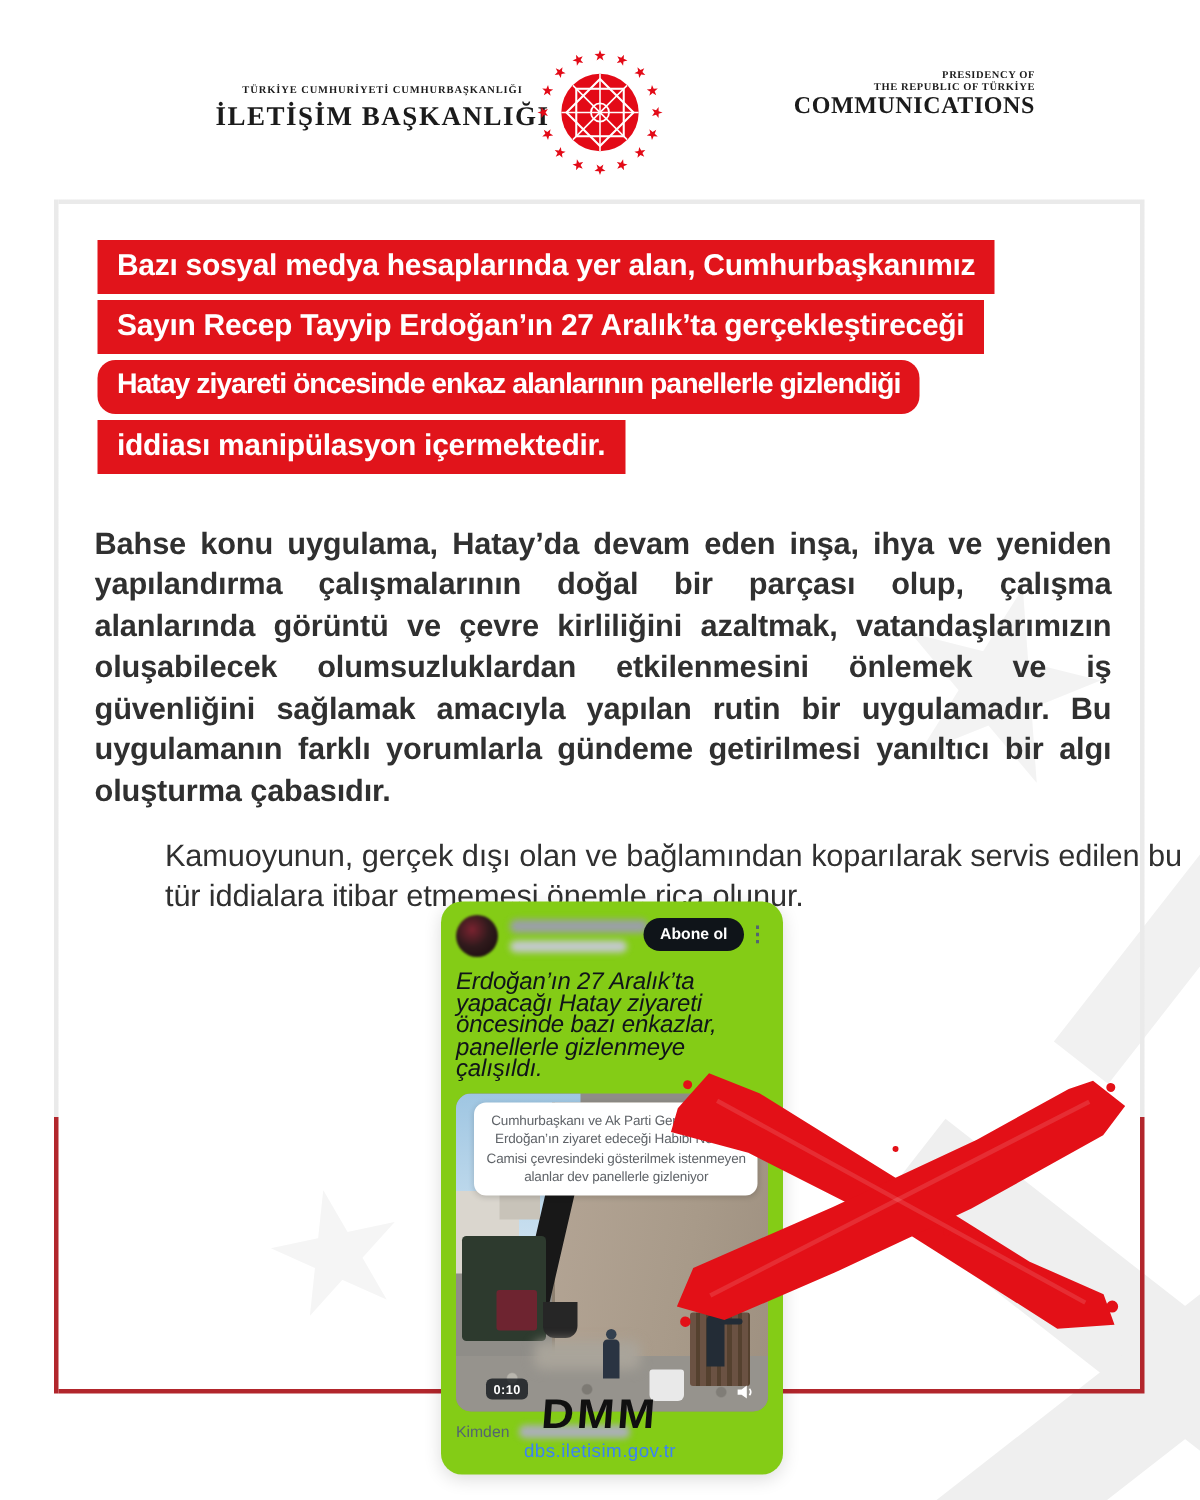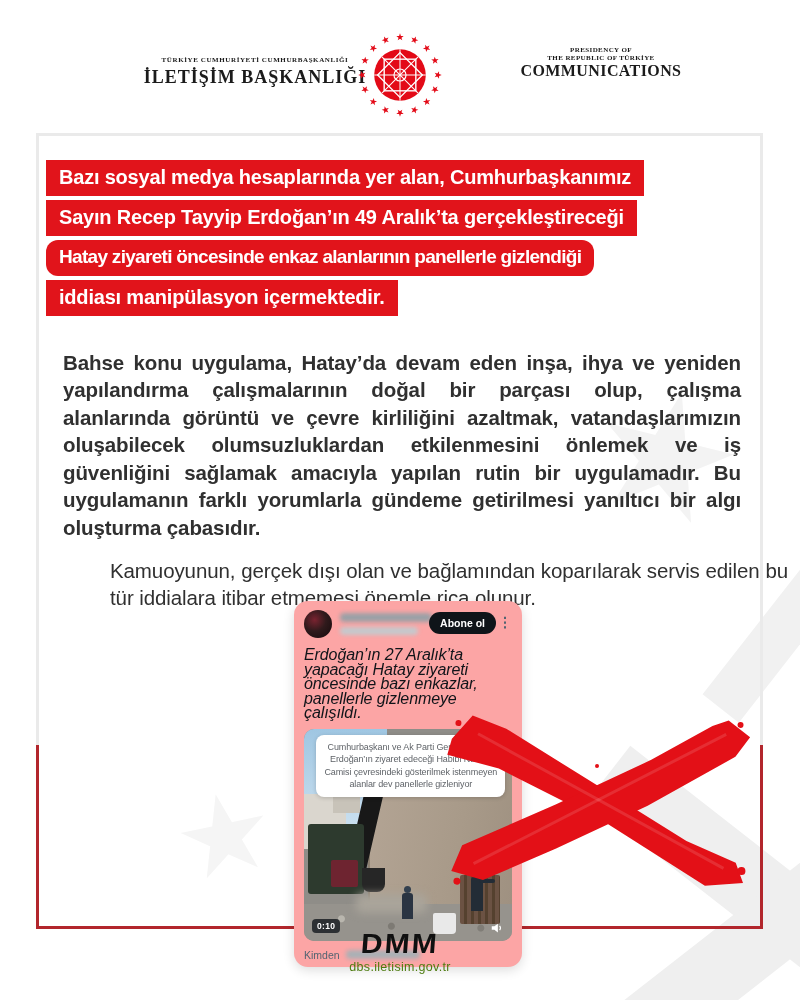--- a/index.html
+++ b/index.html
@@ -14,51 +14,51 @@
   .wm-band{position:absolute;z-index:1;background:#f1f1f1;pointer-events:none;}
   .wm-band-a{left:640px;top:520px;width:420px;height:46px;transform:rotate(-52deg);}
   .wm-band-b{left:560px;top:880px;width:460px;height:70px;transform:rotate(38deg);background:#efefef;}
   .wm-band-c{left:560px;top:880px;width:460px;height:70px;transform:rotate(-38deg);background:#efefef;}
 
   
   .hdr{position:absolute;top:36px;left:0;width:800px;height:90px;z-index:4;}
   .org-tr{position:absolute;left:130px;top:20px;width:250px;text-align:center;color:#1b1b1b;}
   .org-tr-small{font-family:"Liberation Serif", serif;font-size:7px;font-weight:bold;letter-spacing:.6px;}
   .org-tr-large{font-family:"Liberation Serif", serif;font-size:18px;font-weight:bold;letter-spacing:1px;margin-top:3px;}
-  .org-en{position:absolute;left:470px;top:10px;width:220px;color:#1b1b1b;text-align:center;margin-left:21px;}
+  .org-en{position:absolute;left:470px;top:10px;width:220px;color:#1b1b1b;text-align:right;}
   .org-en-small{font-family:"Liberation Serif", serif;font-size:7px;font-weight:bold;letter-spacing:.4px;line-height:8px;}
   .org-en-large{font-family:"Liberation Serif", serif;font-size:16px;font-weight:bold;letter-spacing:.4px;line-height:17px;margin-top:3px;}
   .emblem{position:absolute;left:357px;top:-4px;width:86px;height:86px;}
 
   
   .card{
     position:absolute;left:36px;top:133px;width:721px;height:790px;z-index:2;
     border:3px solid;
     border-image:linear-gradient(to bottom,#eaeaea 0%,#eaeaea 77%,#b2262c 77%,#b2262c 100%) 1;
     background:transparent;
   }
-  .claims{position:absolute;left:7px;top:24px;}
+  .claims{position:absolute;left:26px;top:24px;}
   .claim-line{
     display:table;background:#e1141b;color:#ffffff;font-weight:800;
     font-size:20px;line-height:22px;padding:6px 13px 8px 13px;margin-bottom:4px;
     letter-spacing:-0.2px;white-space:nowrap;
   }
   .claim-line.condensed{font-size:19px;letter-spacing:-0.7px;border-radius:12px;}
   .para{
     position:absolute;left:24px;width:678px;color:#303030;
     font-size:20.5px;line-height:27.5px;text-align:justify;letter-spacing:-0.1px;
   }
   .para1{top:192px;font-weight:bold;}
   .para2{top:400px;margin-left:47px;}
 
   
   .tweet{
     position:absolute;left:255px;top:465px;width:228px;z-index:3;
-    background:#fca5a5;border-radius:14px;box-shadow:0 3px 12px rgba(0,0,0,.14);
-    padding:9px 10px 6px 10px;box-sizing:border-box;
+    background:#84cc16;border-radius:14px;box-shadow:0 3px 12px rgba(0,0,0,.14);
+    padding:9px 10px 22px 10px;box-sizing:border-box;
   }
   .t-head{position:relative;height:34px;}
   .t-avatar{
     position:absolute;left:0;top:0;width:28px;height:28px;border-radius:50%;
     background:radial-gradient(circle at 38% 35%, #7a2330 0%, #301a1c 45%, #14090c 100%);
     filter:blur(.6px);
   }
   .t-name{position:absolute;left:36px;top:3px;width:92px;height:9px;border-radius:4px;background:#9aa0a6;filter:blur(2px);}
   .t-verified{
     position:absolute;left:132px;top:2px;width:11px;height:11px;border-radius:50%;
@@ -96,37 +96,37 @@
   .v-worker2:after{content:"";position:absolute;left:8px;top:2px;width:16px;height:4px;background:#232c36;border-radius:2px;}
   .v-fence{position:absolute;right:6%;bottom:8%;width:19%;height:23%;
     background:repeating-linear-gradient(90deg,#6b5243 0 4px,#55412f 4px 7px);border-radius:2px;}
   .v-bucket{position:absolute;right:27%;bottom:3%;width:11%;height:10%;background:#e9e9e9;border-radius:2px 2px 4px 4px;}
   .v-caption{
     position:absolute;left:6%;top:6px;width:84%;background:#ffffff;border-radius:8px;
     padding:6px 7px;box-shadow:0 1px 4px rgba(0,0,0,.18);
     font-size:9px;line-height:12.5px;color:#5f6368;text-align:center;letter-spacing:-.1px;
   }
   .v-dur{
-    position:absolute;left:8px;bottom:8px;background:rgba(15,20,25,.78);color:#fff;
+    position:absolute;left:20px;bottom:8px;background:rgba(15,20,25,.78);color:#fff;
     font-size:8.5px;font-weight:bold;padding:2px 5px;border-radius:4px;letter-spacing:.3px;
   }
   .v-mute{position:absolute;right:8px;bottom:6px;width:14px;height:14px;}
   .t-from{display:flex;align-items:center;gap:6px;margin-top:8px;color:#536471;font-size:10.5px;}
   .t-fromname{width:74px;height:9px;border-radius:4px;background:#aab0b5;filter:blur(2px);}
 
   
   .xstamp{position:absolute;left:436px;top:700px;width:324px;height:190px;z-index:6;transform:rotate(2deg);}
 
   
   .footer{position:absolute;left:0;top:930px;width:800px;text-align:center;z-index:4;}
   .dmm{
     display:inline-block;color:#101010;font-weight:900;font-size:30px;letter-spacing:2px;
     transform:scaleY(.92) skewX(-4deg);line-height:28px;
   }
-  .dmm-url{color:#4d7c0f;font-size:12.5px;letter-spacing:.3px;margin-top:2px;}
+  .dmm-url{color:#3b82f6;font-size:12.5px;letter-spacing:.3px;margin-top:2px;}
 </style>
 </head>
 <body>
 
 <span class="wm wm-star-a">★</span>
 <span class="wm wm-star-b">★</span>
 <div class="wm-band wm-band-a"></div>
 <div class="wm-band wm-band-b"></div>
 <div class="wm-band wm-band-c"></div>
 
@@ -169,21 +169,21 @@
   <div class="org-en">
     <div class="org-en-small">PRESIDENCY OF</div>
     <div class="org-en-small">THE REPUBLIC OF TÜRKİYE</div>
     <div class="org-en-large" style="margin-top:0;">COMMUNICATIONS</div>
   </div>
 </div>
 
 <div class="card">
   <div class="claims">
     <div class="claim-line">Bazı sosyal medya hesaplarında yer alan, Cumhurbaşkanımız</div>
-    <div class="claim-line">Sayın Recep Tayyip Erdoğan’ın 49 Aralık’ta gerçekleştireceği</div>
+    <div class="claim-line">Sayın Recep Tayyip Erdoğan’ın 27 Aralık’ta gerçekleştireceği</div>
     <div class="claim-line condensed">Hatay ziyareti öncesinde enkaz alanlarının panellerle gizlendiği</div>
     <div class="claim-line">iddiası manipülasyon içermektedir.</div>
   </div>
 
   <p class="para para1">Bahse konu uygulama, Hatay’da devam eden inşa, ihya ve yeniden yapılandırma çalışmalarının doğal bir parçası olup, çalışma alanlarında görüntü ve çevre kirliliğini azaltmak, vatandaşlarımızın oluşabilecek olumsuzluklardan etkilenmesini önlemek ve iş güvenliğini sağlamak amacıyla yapılan rutin bir uygulamadır. Bu uygulamanın farklı yorumlarla gündeme getirilmesi yanıltıcı bir algı oluşturma çabasıdır.</p>
   <p class="para para2">Kamuoyunun, gerçek dışı olan ve bağlamından koparılarak servis edilen bu tür iddialara itibar etmemesi önemle rica olunur.</p>
 
   <div class="tweet">
     <div class="t-head">
       <div class="t-avatar"></div>

